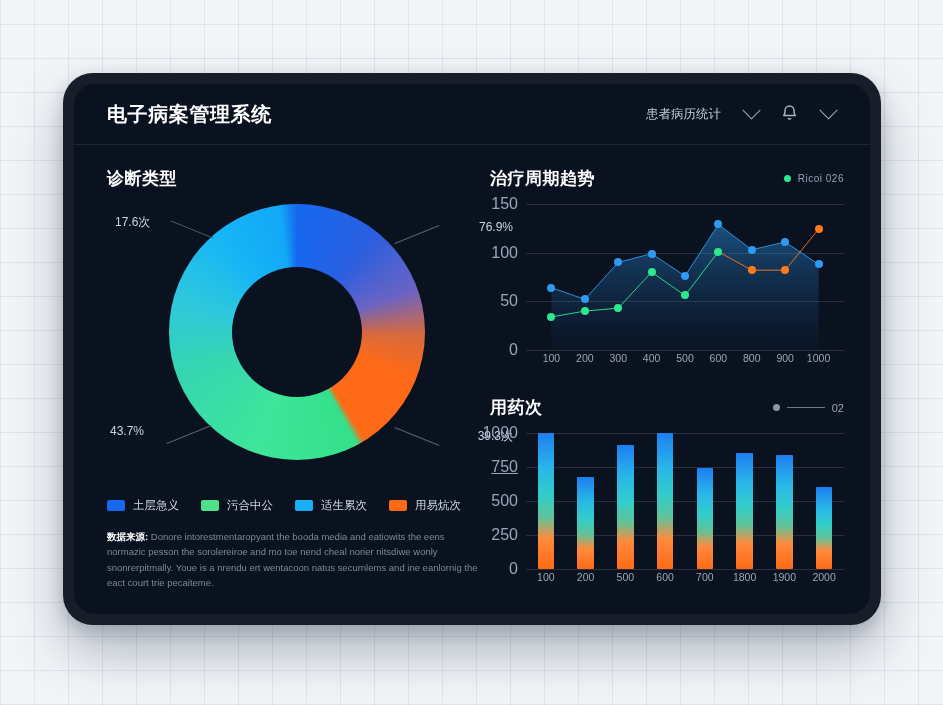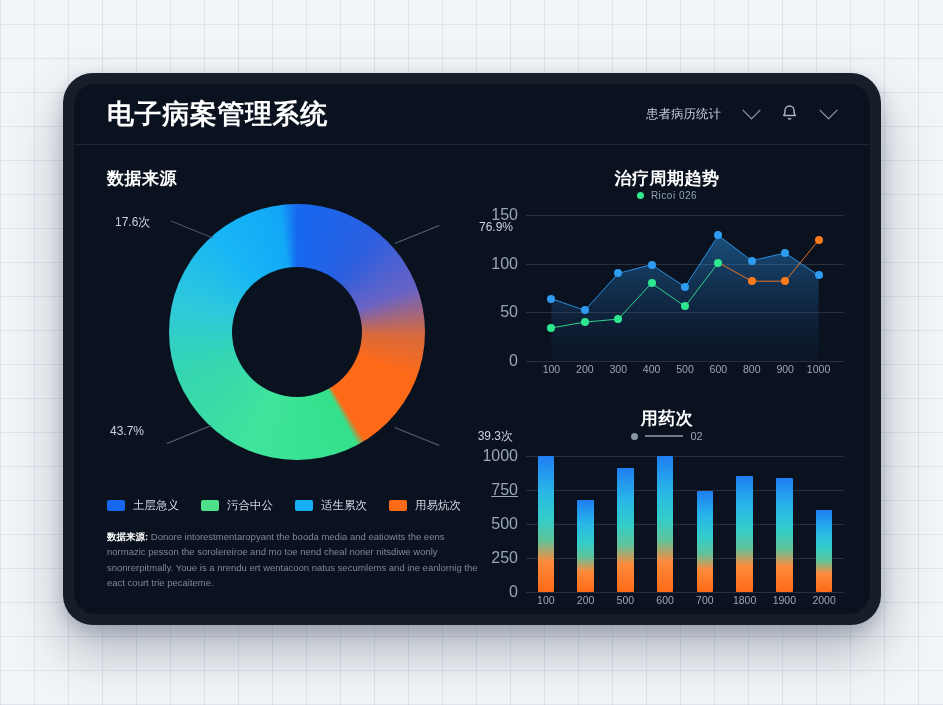--- a/index.html
+++ b/index.html
@@ -36,21 +36,21 @@
 
   
   #app-header {
     position: absolute; left: 0; top: 0;
     width: 100%; height: 61px;
     display: flex; align-items: center;
     padding: 0 32px 0 33px;
     border-bottom: 1px solid rgba(255,255,255,.085);
   }
   #app-title {
-    color: #fff; font-size: 27px; font-weight: bold;
+    color: #fff; font-size: 20px; font-weight: bold;
     letter-spacing: .6px;
   }
   #header-controls {
     margin-left: auto;
     display: flex; align-items: center; gap: 20px;
   }
   #header-menu-label { color: #c3ccdb; font-size: 12.5px; }
   .chev {
     width: 13px; height: 13px;
     border-right: 1.6px solid #9aa6ba;
@@ -101,21 +101,21 @@
   .legend-label { color: #d4dbe7; font-size: 11.5px; }
 
   
   #footnote {
     margin-top: 16px; width: 372px;
     color: #7d8799; font-size: 9.5px; line-height: 1.62;
   }
   #footnote-label { color: #ffffff; font-weight: bold; }
 
   
-  .panel-head { display: flex; align-items: center; flex-direction: column; }
+  .panel-head { display: flex; align-items: center; }
   .panel-head .panel-title { flex: 1; }
   #line-legend { display: flex; align-items: center; gap: 7px; }
   #line-legend-dot { width: 7px; height: 7px; border-radius: 50%; background: #2ee88f; }
   #line-legend-label { color: #94a1b4; font-size: 10px; letter-spacing: .5px; }
 
   #bar-slider { display: flex; align-items: center; gap: 7px; }
   #bar-slider-knob { width: 7px; height: 7px; border-radius: 50%; background: #8b95a8; }
   #bar-slider-track { width: 38px; height: 1.5px; background: #6e788c; }
   #bar-slider-value { color: #9aa5b8; font-size: 11px; }
 
@@ -165,21 +165,21 @@
       </span>
       <span class="chev-wrap">
             <span class="chev"></span>
           </span>
     </div>
   </div>
 
   <div id="content">
 
     <div id="left-panel">
-      <div class="panel-title">数据来源</div>
+      <div class="panel-title">诊断类型</div>
 
       <div id="donut-wrap">
         <div id="donut">
               <div id="donut-hole"></div>
             </div>
         <div class="leader" id="leader-tl"></div>
         <div class="leader" id="leader-tr"></div>
         <div class="leader" id="leader-bl"></div>
         <div class="leader" id="leader-br"></div>
         <div class="donut-label" id="donut-label-tl">17.6次</div>

